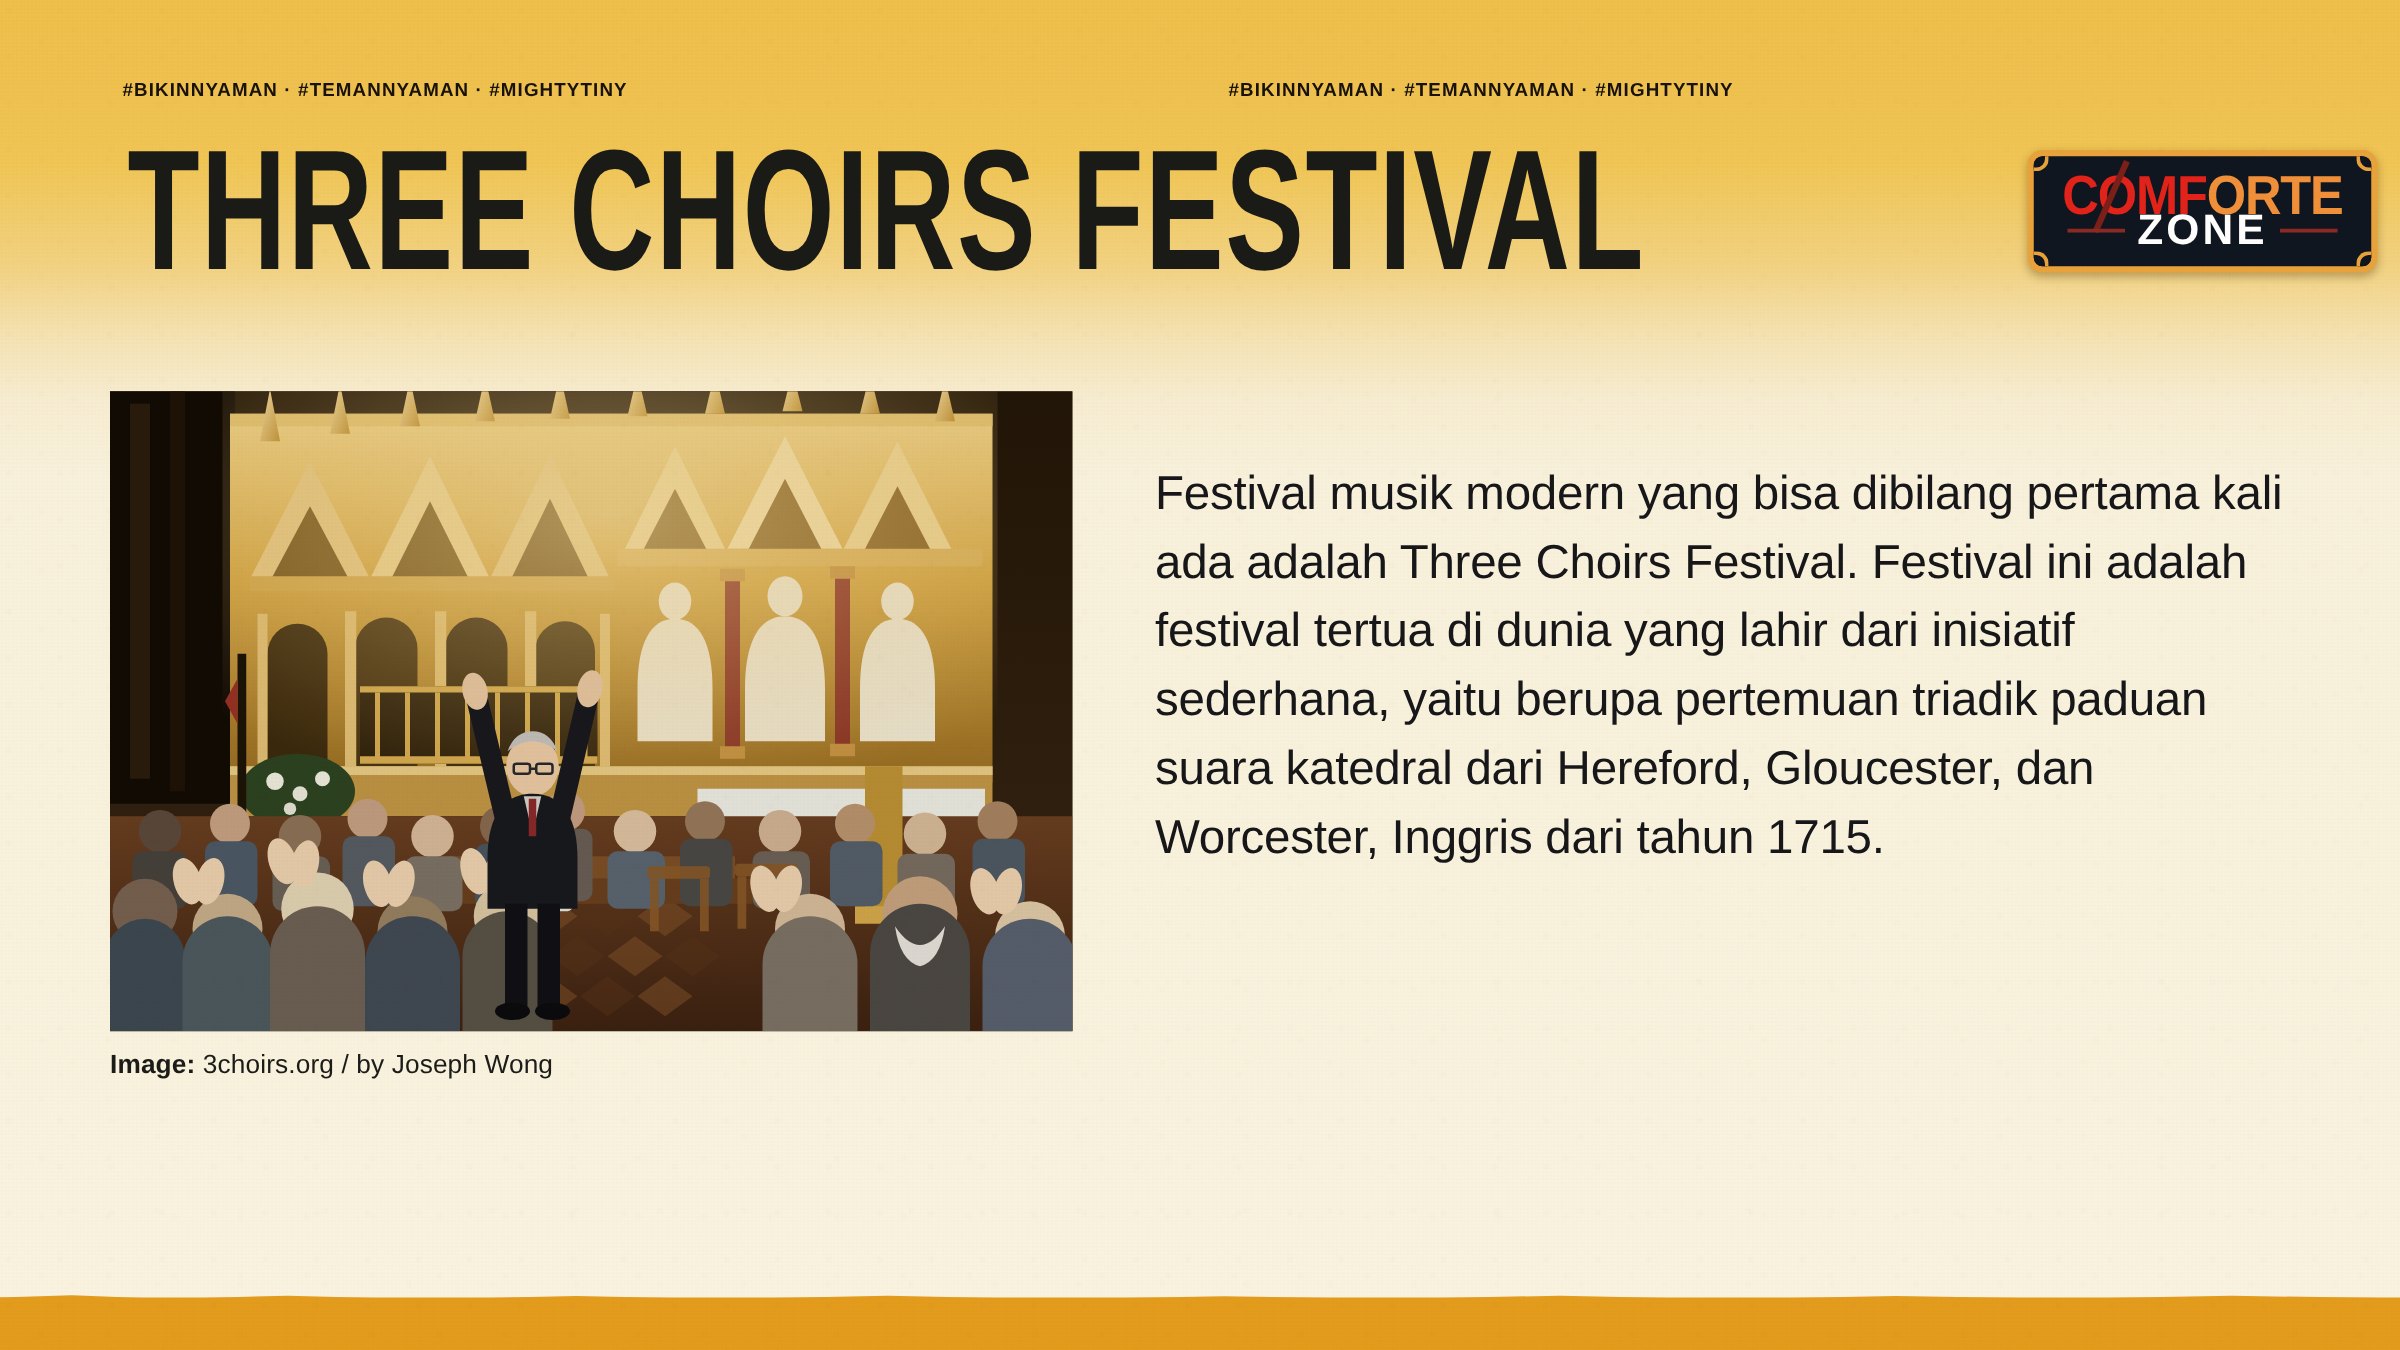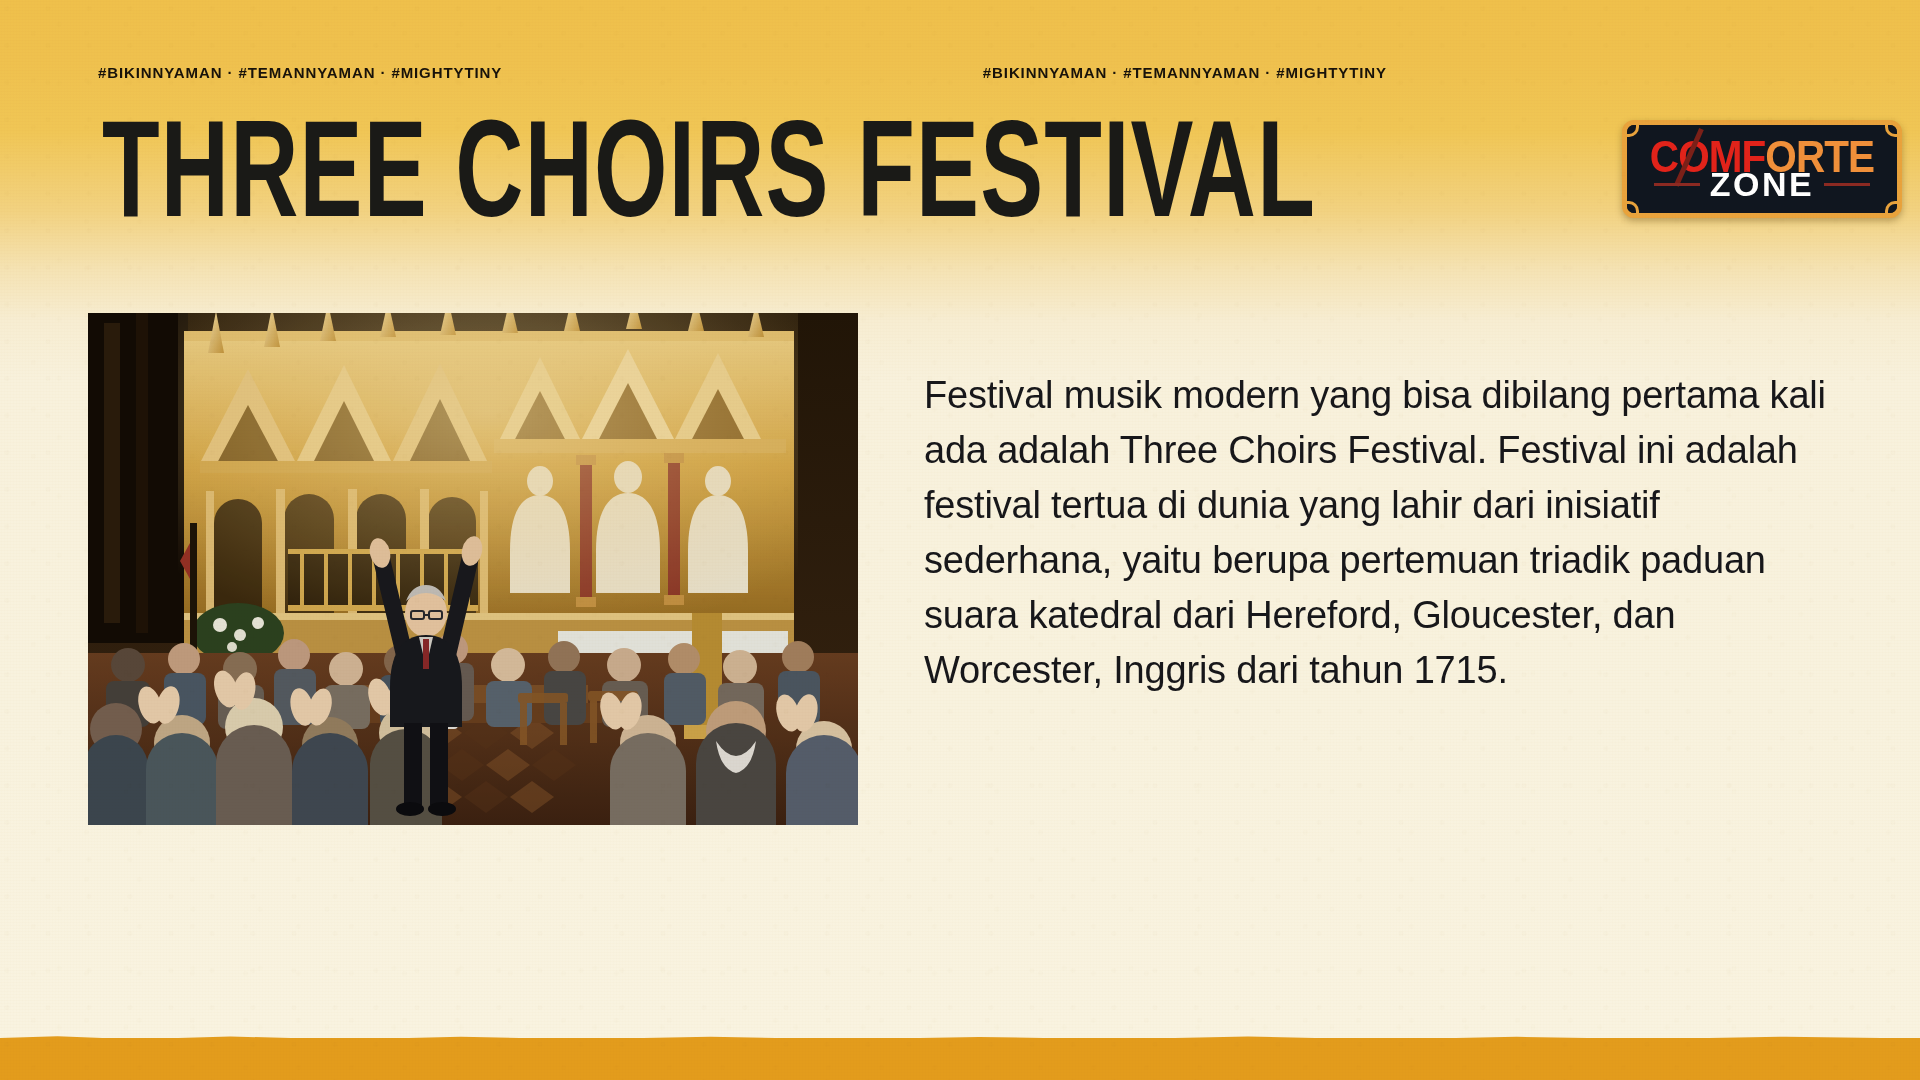--- a/index.html
+++ b/index.html
@@ -475,19 +475,23 @@
         <rect x="342" y="410" width="18" height="82" fill="#121216"></rect>
         <ellipse cx="322" cy="496" rx="14" ry="7" fill="#0C0C0F"></ellipse>
         <ellipse cx="354" cy="496" rx="14" ry="7" fill="#0C0C0F"></ellipse>
       </g>
 
       <rect x="0" y="0" width="770" height="512" fill="none"></rect>
       <rect x="0" y="0" width="770" height="512" style="fill:rgba(0,0,0,0.06)"></rect>
     </svg>
   </figure>
 
+  <div id="photo-caption">
+    <span class="lbl">Image:</span>
+    <span>3choirs.org / by Joseph Wong</span>
+  </div>
 
   <p id="body-text">Festival musik modern yang bisa dibilang pertama kali ada adalah Three Choirs Festival. Festival ini adalah festival tertua di dunia yang lahir dari inisiatif sederhana, yaitu berupa pertemuan triadik paduan suara katedral dari Hereford, Gloucester, dan Worcester, Inggris dari tahun 1715.</p>
 
   <div id="bottom-bar"></div>
 
   <div id="grain"></div>
 </div>
 
 </body></html>

